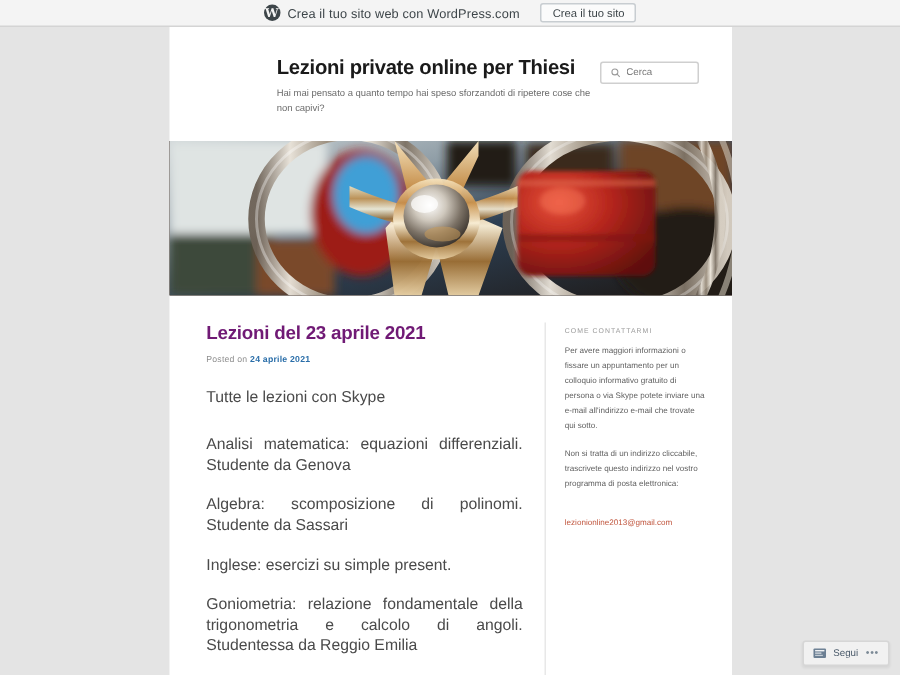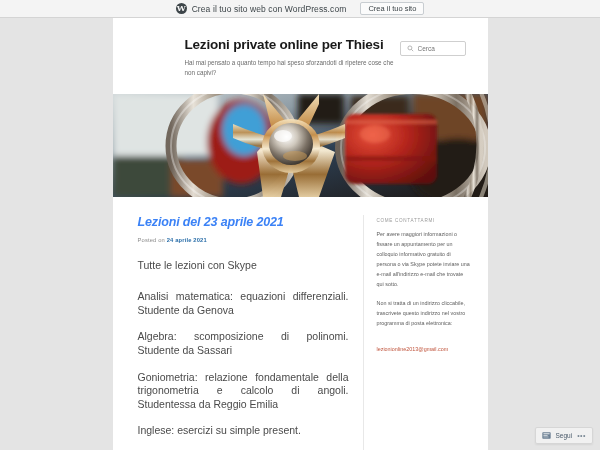--- a/index.html
+++ b/index.html
@@ -150,25 +150,24 @@
     width: 125px;
     padding: 3px 16px 0 13px;
     box-sizing: border-box;
     border-left: 1px solid #e8e8e8;
   }
 
   
   .post-title {
     font-size: 12.5px;
     font-weight: bold;
-    color: #3b82f6;
+    color: #701a75;
     margin: 0 0 7px 0;
     letter-spacing: -0.15px;
     line-height: 1.25;
-    font-style: italic;
   }
   .post-meta {
     font-size: 5.8px;
     color: #8d8d8d;
     margin: 0 0 16px 0;
     letter-spacing: 0.15px;
   }
   .post-meta .date-link {
     color: #2a6ea9;
     font-weight: bold;
@@ -361,22 +360,22 @@
       <article>
         <h2 class="post-title">Lezioni del 23 aprile 2021</h2>
         <p class="post-meta">
           <span>Posted on</span>
           <a class="date-link" href="#">24 aprile 2021</a>
         </p>
         <div class="post-body">
           <p class="lead">Tutte le lezioni con Skype</p>
           <p>Analisi matematica: equazioni differenziali. Studente da Genova</p>
           <p>Algebra: scomposizione di polinomi. Studente da Sassari</p>
+          <p>Inglese: esercizi su simple present.</p>
           <p>Goniometria: relazione fondamentale della trigonometria e calcolo di angoli. Studentessa da Reggio Emilia</p>
-          <p>Inglese: esercizi su simple present.</p>
         </div>
       </article>
     </main>
 
     <aside class="side-col">
       <section>
         <h3 class="widget-title">COME CONTATTARMI</h3>
         <p class="widget-text">Per avere maggiori informazioni o fissare un appuntamento per un colloquio informativo gratuito di persona o via Skype potete inviare una e-mail all'indirizzo e-mail che trovate qui sotto.</p>
         <p class="widget-text">Non si tratta di un indirizzo cliccabile, trascrivete questo indirizzo nel vostro programma di posta elettronica:</p>
         <a class="widget-email" href="#">lezionionline2013@gmail.com</a>

